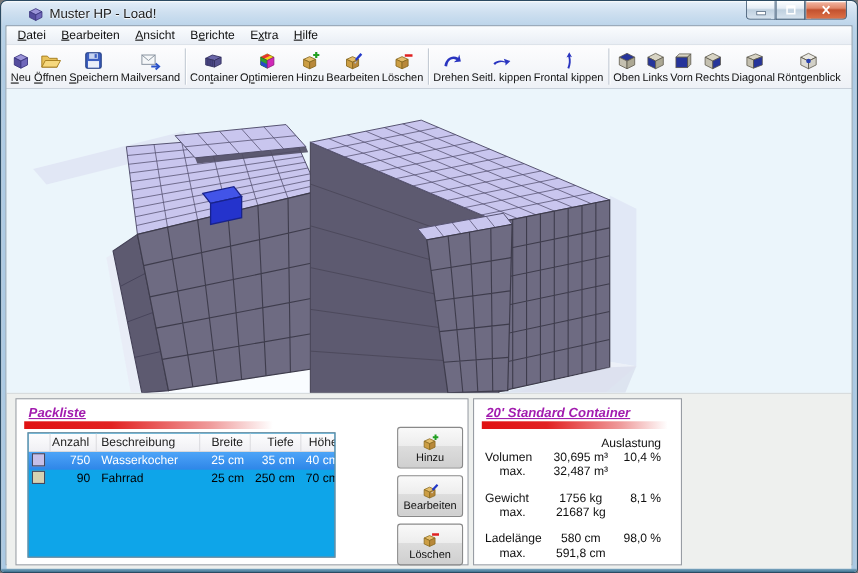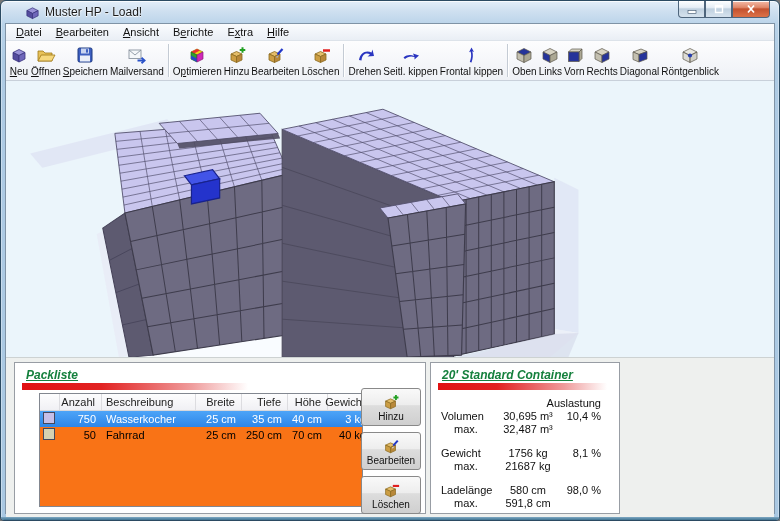--- a/index.html
+++ b/index.html
@@ -31,26 +31,26 @@
   .tbtn .tlabel{line-height:11px;margin-top:1px;}
   .tsep{width:1px;background:#c4cbd4;box-shadow:1px 0 0 #fff;margin:2px 3px;}
   
   .viewport{flex:1 1 auto;position:relative;background:#ebf5fb;border-bottom:1px solid #cdd2d2;}
   .viewport svg{display:block;width:100%;height:100%;}
   
   .bottom{height:160px;flex:0 0 160px;position:relative;background:#eef0ee;}
   .panel{position:absolute;background:#fff;border:1px solid #989da4;}
   .panel-pack{left:8px;top:4px;width:412px;height:152px;}
   .panel-cont{left:424px;top:4px;width:190px;height:152px;}
-  .ptitle{font-size:12px;font-weight:bold;font-style:italic;color:#15803d;margin:5px 0 1px 11px;text-decoration:underline;}
+  .ptitle{font-size:12px;font-weight:bold;font-style:italic;color:#a21caf;margin:5px 0 1px 11px;text-decoration:underline;}
   .redbar{height:7px;margin-left:7px;background:linear-gradient(90deg,#e01212 0%,#e22222 35%,#ef9c9c 75%,rgba(240,240,240,0) 100%);}
   .redbar.pack{width:55%;}
   .redbar.cont{width:90%;}
   
-  .ptable{position:absolute;left:24px;top:30px;width:324px;height:114px;border:1px solid #828790;background:#f97316;font-size:11px;overflow:hidden;}
+  .ptable{position:absolute;left:10px;top:30px;width:280px;height:114px;border:1px solid #828790;background:#0ea5e9;font-size:11px;overflow:hidden;}
   .trow{display:grid;grid-template-columns:20px 42px 94px 46px 46px 40px 44px;align-items:center;height:16px;}
   .trow.thead{height:17px;background:linear-gradient(#fdfdfe,#f0f0f4);border-bottom:1px solid #d8d8dc;color:#222;}
   .trow.thead span{border-right:1px solid #dcdce0;height:100%;display:flex;align-items:center;}
   .trow .num{justify-content:flex-end;text-align:right;padding-right:6px;display:flex;align-items:center;}
   .trow .txt{padding-left:4px;display:flex;align-items:center;}
   .trow.sel{background:linear-gradient(#4da4f8,#2e86e8);color:#fff;}
   .swatch{width:12px;height:12px;border:1px solid #44485e;margin-left:3px;display:inline-block;}
   
   .pbtn{position:absolute;left:346px;width:60px;height:38px;border:1px solid #898989;border-radius:3px;font-size:10px;color:#111;
     background:linear-gradient(#f9f9f9,#ededed 45%,#dddddd 46%,#cfcfcf);display:flex;flex-direction:column;align-items:center;justify-content:center;gap:0px;}
@@ -151,20 +151,31 @@
                 <path d="M2,5 L8,10 L14,5" fill="none" stroke="#8a94a0" stroke-width=".9"></path>
                 <path d="M10.5,15.5 h6" stroke="#2a52c8" stroke-width="1.8" fill="none"></path>
                 <path d="M14.5,12.8 L17.6,15.5 L14.5,18.2" fill="none" stroke="#2a52c8" stroke-width="1.8"></path>
               </svg>
             </span>
         <span class="tlabel"><span>Mailversand</span><u></u><span></span></span>
       </div>
 
       <div class="tsep"></div>
 
+      <div class="tbtn">
+        <span class="ticon">
+              <svg viewBox="0 0 20 20" width="20" height="20">
+                <polygon points="3,8 9,5 17,7 11,10" fill="#6a66a8" stroke="#33305e" stroke-width=".8"></polygon>
+                <polygon points="3,8 11,10 11,16 3,14" fill="#4a4786" stroke="#33305e" stroke-width=".8"></polygon>
+                <polygon points="17,7 11,10 11,16 17,13" fill="#56528f" stroke="#33305e" stroke-width=".8"></polygon>
+                <path d="M5,8.8 v5.6 M7,9.3 v5.6 M9,9.8 v5.6" stroke="#33305e" stroke-width=".6"></path>
+              </svg>
+            </span>
+        <span class="tlabel"><span>Con</span><u>t</u><span>ainer</span></span>
+      </div>
       <div class="tbtn">
         <span class="ticon">
               <svg viewBox="0 0 20 20" width="20" height="20">
                 <polygon points="4,7 10,4 16,7 10,10" fill="#f2d018" stroke="#8a7a10" stroke-width=".7"></polygon>
                 <polygon points="10,4 13,5.5 7,8.5 4,7" fill="#e83030"></polygon>
                 <polygon points="4,7 10,10 10,17 4,14" fill="#30a030" stroke="#1a6a1a" stroke-width=".7"></polygon>
                 <polygon points="4,10.5 10,13.5 10,17 4,14" fill="#2848c8"></polygon>
                 <polygon points="16,7 10,10 10,17 16,14" fill="#d028b8" stroke="#8a1a7a" stroke-width=".7"></polygon>
               </svg>
             </span>
@@ -360,21 +371,21 @@
             <span class="c0"><span class="swatch" style="background: rgb(198, 191, 232);"></span></span>
             <span class="num">750</span>
             <span class="txt">Wasserkocher</span>
             <span class="num">25 cm</span>
             <span class="num">35 cm</span>
             <span class="num">40 cm</span>
             <span class="num">3 kg</span>
           </div>
           <div class="trow">
             <span class="c0"><span class="swatch" style="background: rgb(214, 210, 178);"></span></span>
-            <span class="num">50</span>
+            <span class="num">90</span>
             <span class="txt">Fahrrad</span>
             <span class="num">25 cm</span>
             <span class="num">250 cm</span>
             <span class="num">70 cm</span>
             <span class="num">40 kg</span>
           </div>
         </div>
 
         <div class="pbtn" style="top:25px">
           <span class="ticon">

